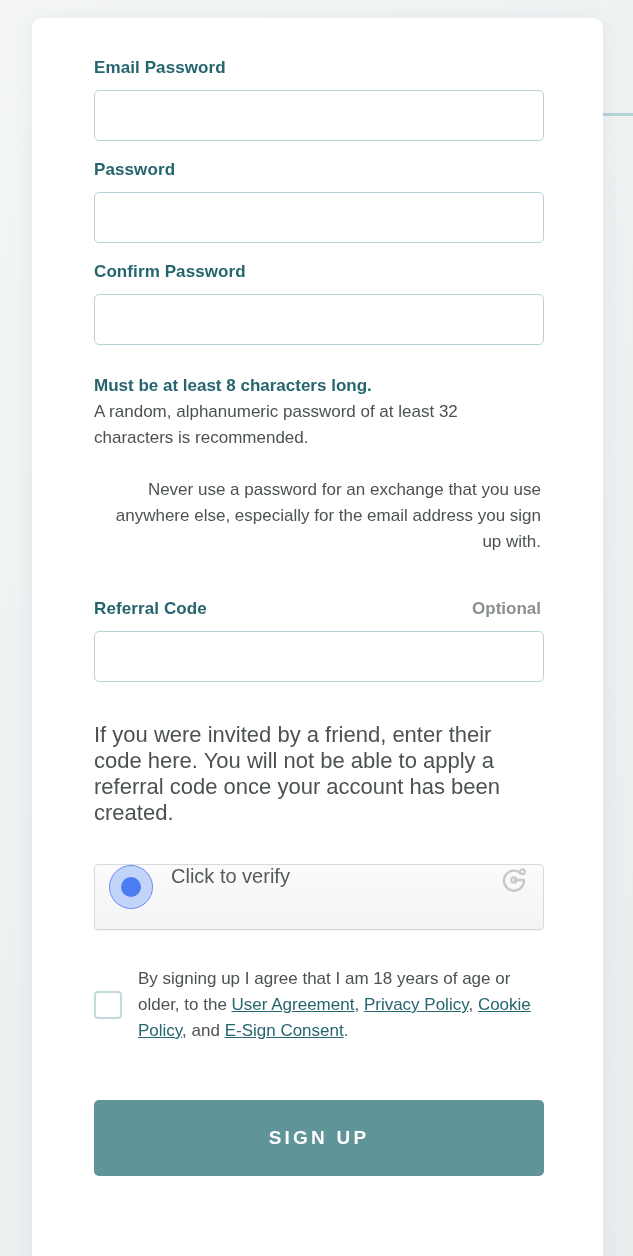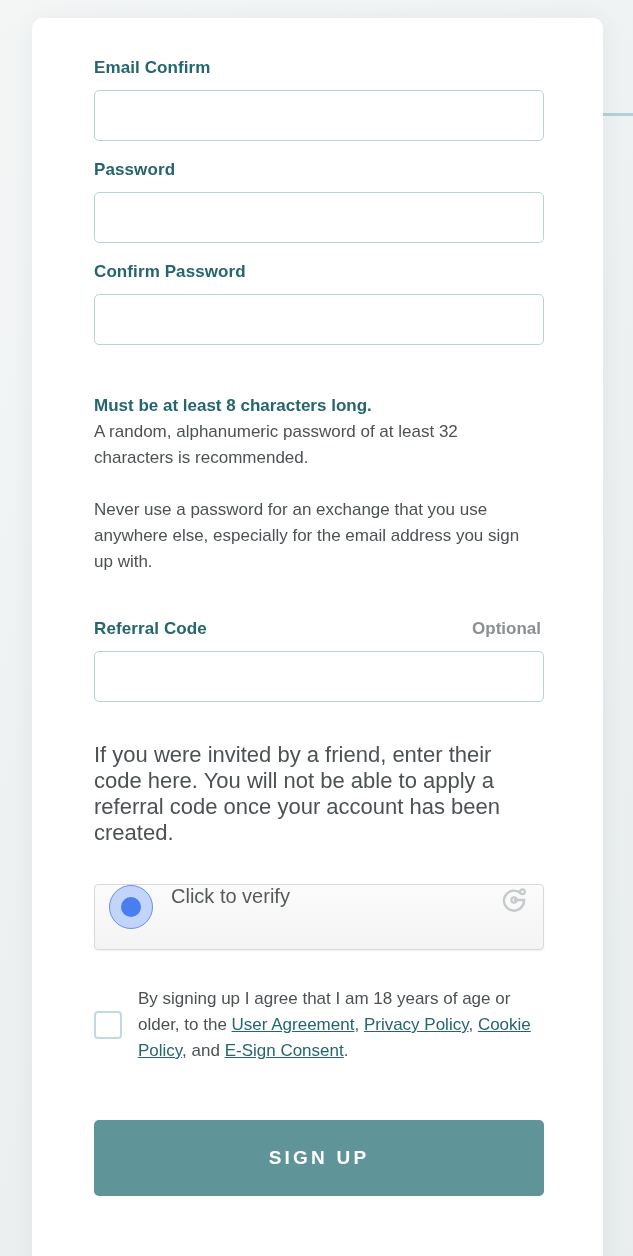--- a/index.html
+++ b/index.html
@@ -66,32 +66,32 @@
     border-radius:5px;
     background:#ffffff;
     font-size:17px;
     color:#333;
     padding:0 12px;
     outline:none;
   }
   .gap-field { height:19px; }
 
   .hint-strong {
-    margin-top:48px;
+    margin-top:28px;
     font-size:17px;
     font-weight:bold;
     color:#24656e;
     line-height:26px;
   }
   .hint-body {
     font-size:17px;
     color:#4c5254;
     line-height:26px;
   }
-  .hint-body.spaced { margin-top:26px; }
+  .hint-body.spaced { margin-top:26px;text-align:right; }
 
   .referral-block { margin-top:44px; }
   .referral-help {
     margin-top:40px;
     font-size:22px;
     color:#4c5254;
     line-height:26px;
   }
 
   
@@ -178,21 +178,21 @@
 
 <div class="page">
 
   <div class="annot-line"></div>
   <div class="annot-dot"></div>
 
   <div class="card">
     <div class="inner">
 
       <div>
-        <div class="field-label">Email Confirm</div>
+        <div class="field-label">Email Password</div>
         <input class="text-input" type="email" placeholder="" style="">
       </div>
       <div class="gap-field"></div>
 
       <div>
         <div class="field-label">Password</div>
         <input class="text-input" type="password" placeholder="" style="">
       </div>
       <div class="gap-field"></div>
 

